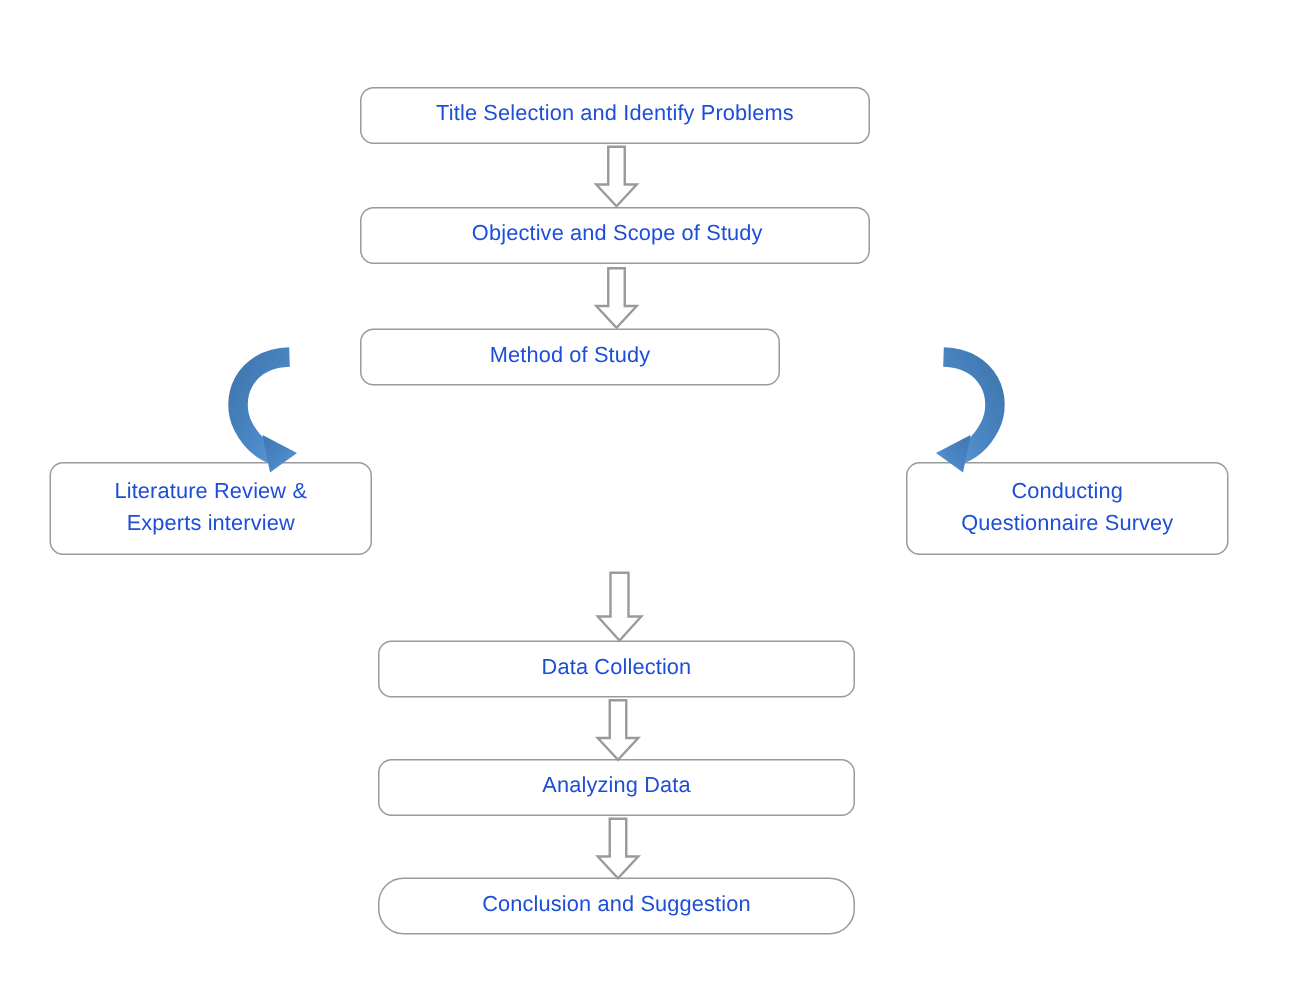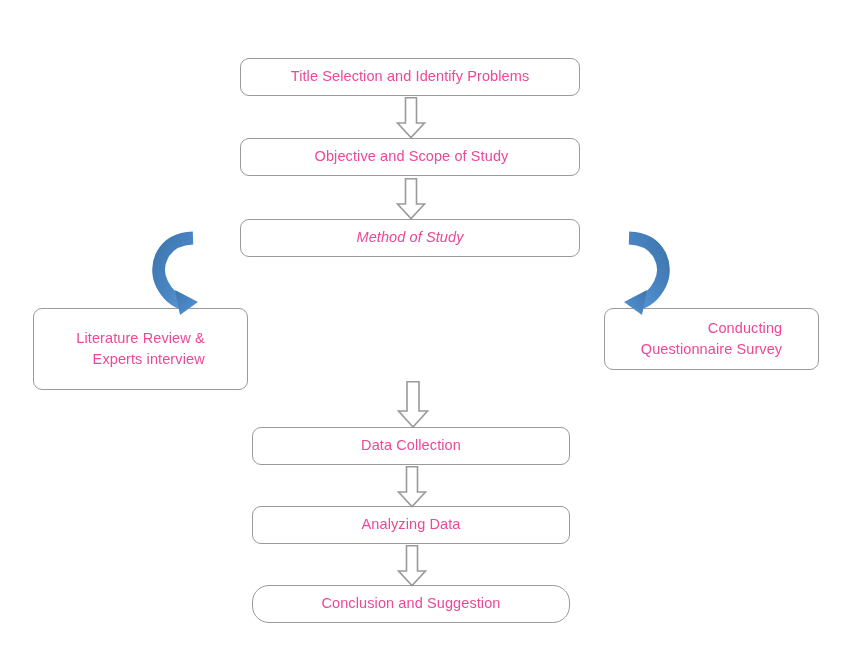--- a/index.html
+++ b/index.html
@@ -19,22 +19,22 @@
   }
   .node {
     position: absolute;
     box-sizing: border-box;
     background: #ffffff;
     border: 1.6px solid #9a9a9a;
     border-radius: 9px;
     display: flex;
     align-items: center;
     justify-content: center;
-    text-align: right;
-    color: #ec4899;
+    text-align: center;
+    color: #1d4ed8;
     font-size: 14.5px;
     line-height: 1.45;
     letter-spacing: 0.1px;
     white-space: pre-line;
     padding: 2px 8px;
   }
   .arrow-svg {
     position: absolute;
     overflow: visible;
     pointer-events: none;
@@ -59,25 +59,25 @@
 <div id="canvas">
 
   <div class="node" style="left:240px; top:58px; width:340px; height:38px;">
     <span>Title Selection and Identify Problems</span>
   </div>
 
   <div class="node" style="left:240px; top:138px; width:340px; height:38px;padding-left:11px;">
     <span>Objective and Scope of Study</span>
   </div>
 
-  <div class="node" style="left:240px; top:219px; width:340px; height:38px;font-style:italic;">
+  <div class="node" style="left:240px; top:219px; width:280px; height:38px;">
     <span>Method of Study</span>
   </div>
 
-  <div class="node" style="left:33px; top:308px; width:215px; height:82px;">
+  <div class="node" style="left:33px; top:308px; width:215px; height:62px;">
     <span>Literature Review &amp;
 Experts interview</span>
   </div>
 
   <div class="node" style="left:604px; top:308px; width:215px; height:62px;">
     <span>Conducting
 Questionnaire Survey</span>
   </div>
 
   <div class="node" style="left:252px; top:506px; width:318px; height:38px;">

